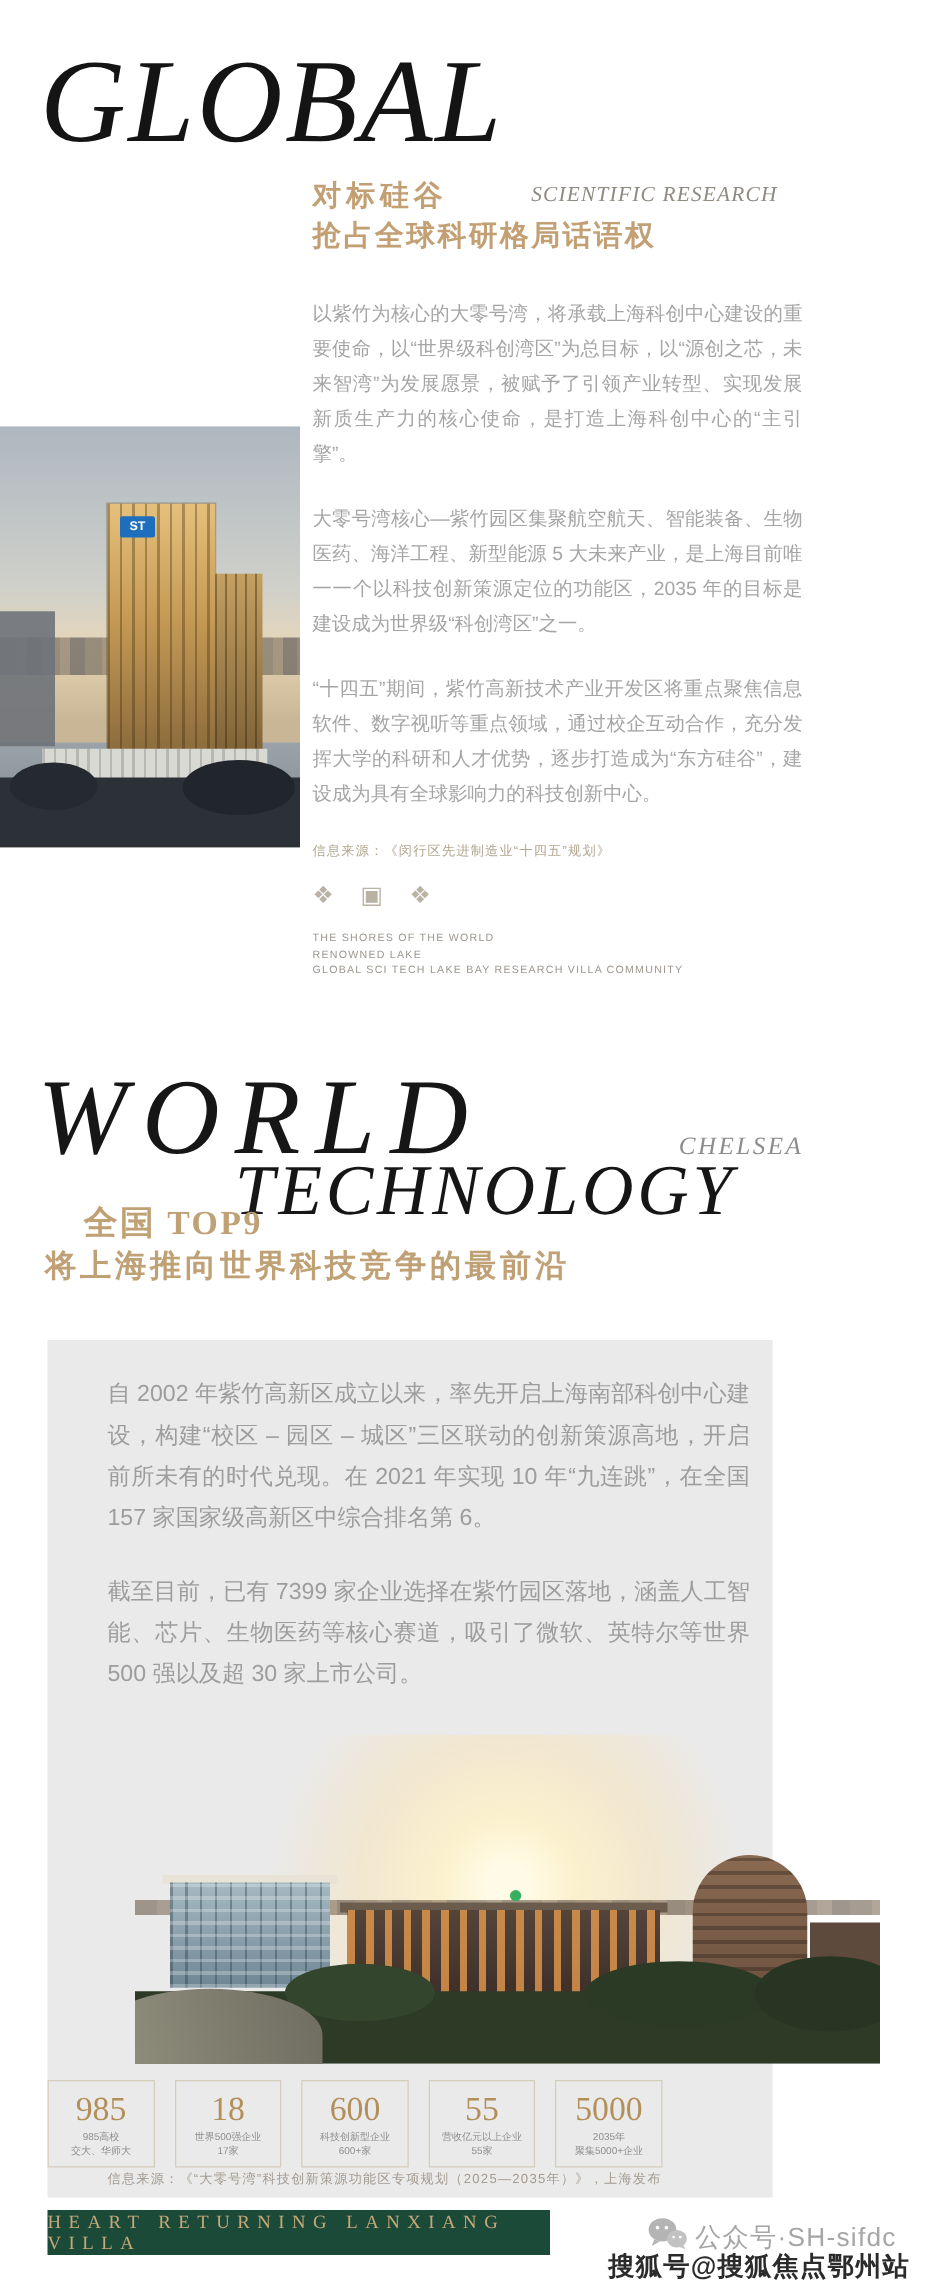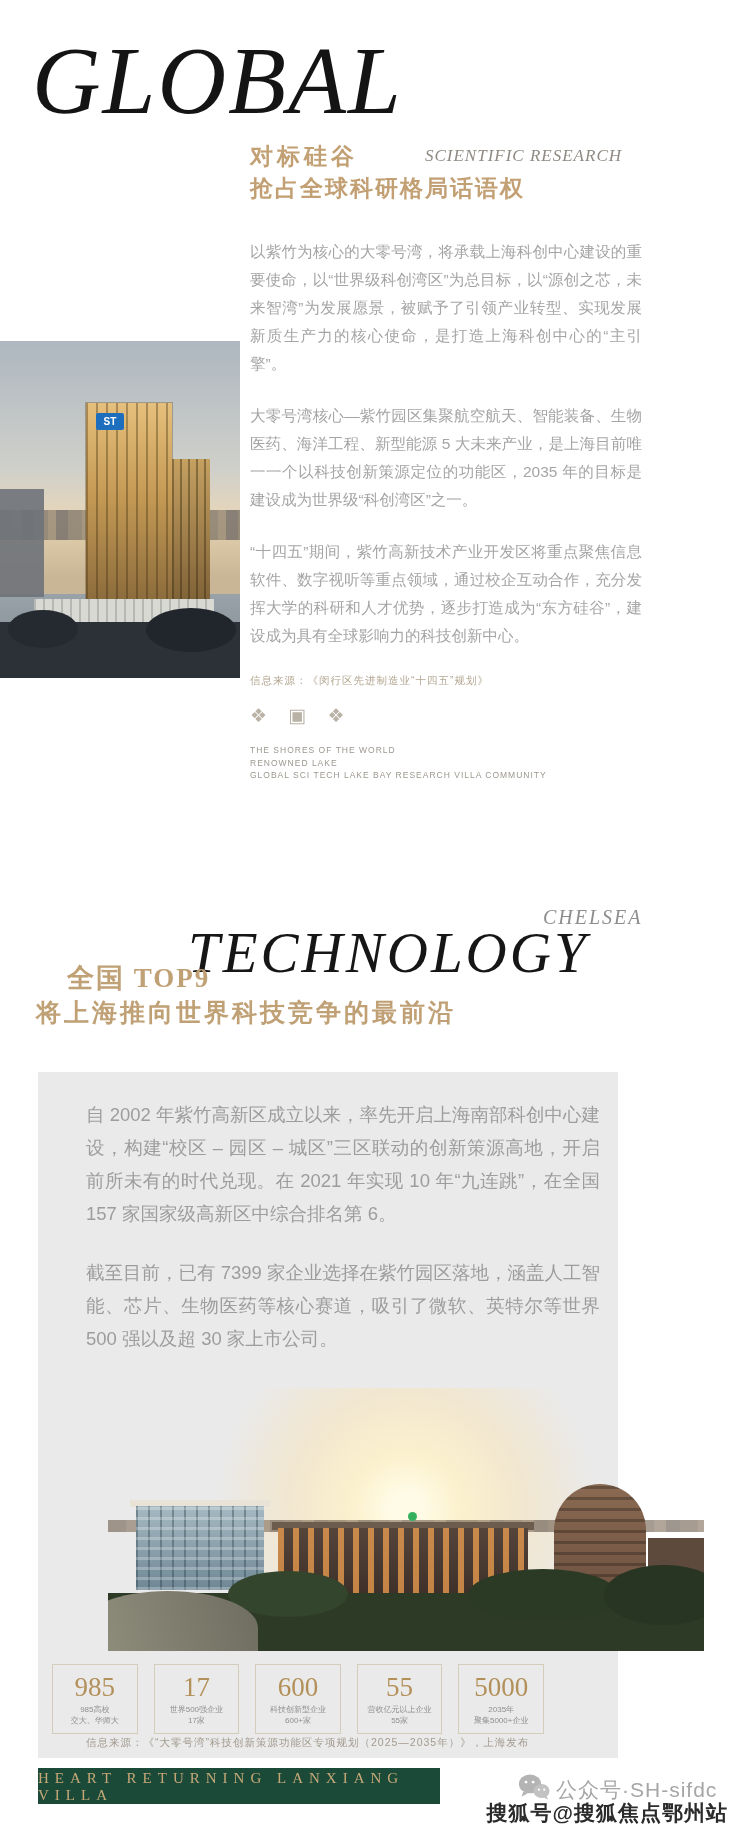--- a/index.html
+++ b/index.html
@@ -51,21 +51,21 @@
   .shanghai-label{left:543px;top:906px;font-size:20px;font-style:italic;color:#8d8d8d;letter-spacing:2px;}
   .technology-title{left:188px;top:924px;font-size:57px;font-style:italic;color:#161616;
                     letter-spacing:3px;line-height:1;font-weight:500;}
   .top9{left:36px;top:960px;font-size:27px;color:#c0a176;letter-spacing:2px;font-weight:600;margin-left:31px;}
   .headline2{left:36px;top:996px;font-size:25px;font-weight:bold;color:#c0a176;letter-spacing:3px;}
 
   .info-panel{left:38px;top:1072px;width:580px;height:686px;background:#eaeaea;}
   .panel-text{position:absolute;left:48px;top:26px;width:514px;}
   .panel-text p{margin:0 0 26px 0;font-size:18.5px;line-height:33px;color:#9d9d9d;text-align:justify;}
 
-  .stats-row{position:absolute;left:0;top:592px;width:492px;display:flex;justify-content:center;gap:16px;margin-left:14px;}
+  .stats-row{position:absolute;left:0;top:592px;width:492px;display:flex;justify-content:center;gap:16px;}
   .stat-box{width:84px;height:68px;border:1px solid #d5cdbb;display:flex;flex-direction:column;
             align-items:center;justify-content:center;}
   .stat-value{font-family:"Liberation Serif",serif;font-size:27px;color:#b3905a;line-height:28px;}
   .stat-label{font-size:8px;line-height:11px;color:#8f8f8f;text-align:center;margin-top:3px;}
   .source2{position:absolute;left:48px;top:664px;font-size:10.5px;color:#a39b90;letter-spacing:1px;}
 
   
   .photo2{left:108px;top:1388px;width:596px;height:263px;overflow:hidden;z-index:5;}
   .p2-sky{left:0;top:0;width:100%;height:100%;
           background:linear-gradient(180deg,#c early 0,#c99a52 0%,#e4b264 32%,#f3cd80 52%,#e4b977 62%,#caa267 72%);}
@@ -140,41 +140,42 @@
     <span>▣</span>
     <span>❖</span>
   </div>
 
   <div class="abs caption">
     <div>THE SHORES OF THE WORLD</div>
     <div>RENOWNED LAKE</div>
     <div>GLOBAL SCI TECH LAKE BAY RESEARCH VILLA COMMUNITY</div>
   </div>
 
+  <div class="abs serif world-title">WORLD</div>
   <div class="abs serif shanghai-label">CHELSEA</div>
   <div class="abs serif technology-title">TECHNOLOGY</div>
   <div class="abs serif top9">全国 TOP9</div>
   <div class="abs headline2">将上海推向世界科技竞争的最前沿</div>
 
   <div class="abs info-panel">
     <div class="panel-text">
       <p>自 2002 年紫竹高新区成立以来，率先开启上海南部科创中心建设，构建“校区 – 园区 – 城区”三区联动的创新策源高地，开启前所未有的时代兑现。在 2021 年实现 10 年“九连跳”，在全国 157 家国家级高新区中综合排名第 6。</p>
       <p>截至目前，已有 7399 家企业选择在紫竹园区落地，涵盖人工智能、芯片、生物医药等核心赛道，吸引了微软、英特尔等世界 500 强以及超 30 家上市公司。</p>
     </div>
 
     <div class="stats-row">
       <div class="stat-box">
         <div class="stat-value">985</div>
         <div class="stat-label">
           <div>985高校</div>
           <div>交大、华师大</div>
         </div>
       </div>
       <div class="stat-box">
-        <div class="stat-value">17</div>
+        <div class="stat-value">18</div>
         <div class="stat-label">
           <div>世界500强企业</div>
           <div>17家</div>
         </div>
       </div>
       <div class="stat-box">
         <div class="stat-value">600</div>
         <div class="stat-label">
           <div>科技创新型企业</div>
           <div>600+家</div>

